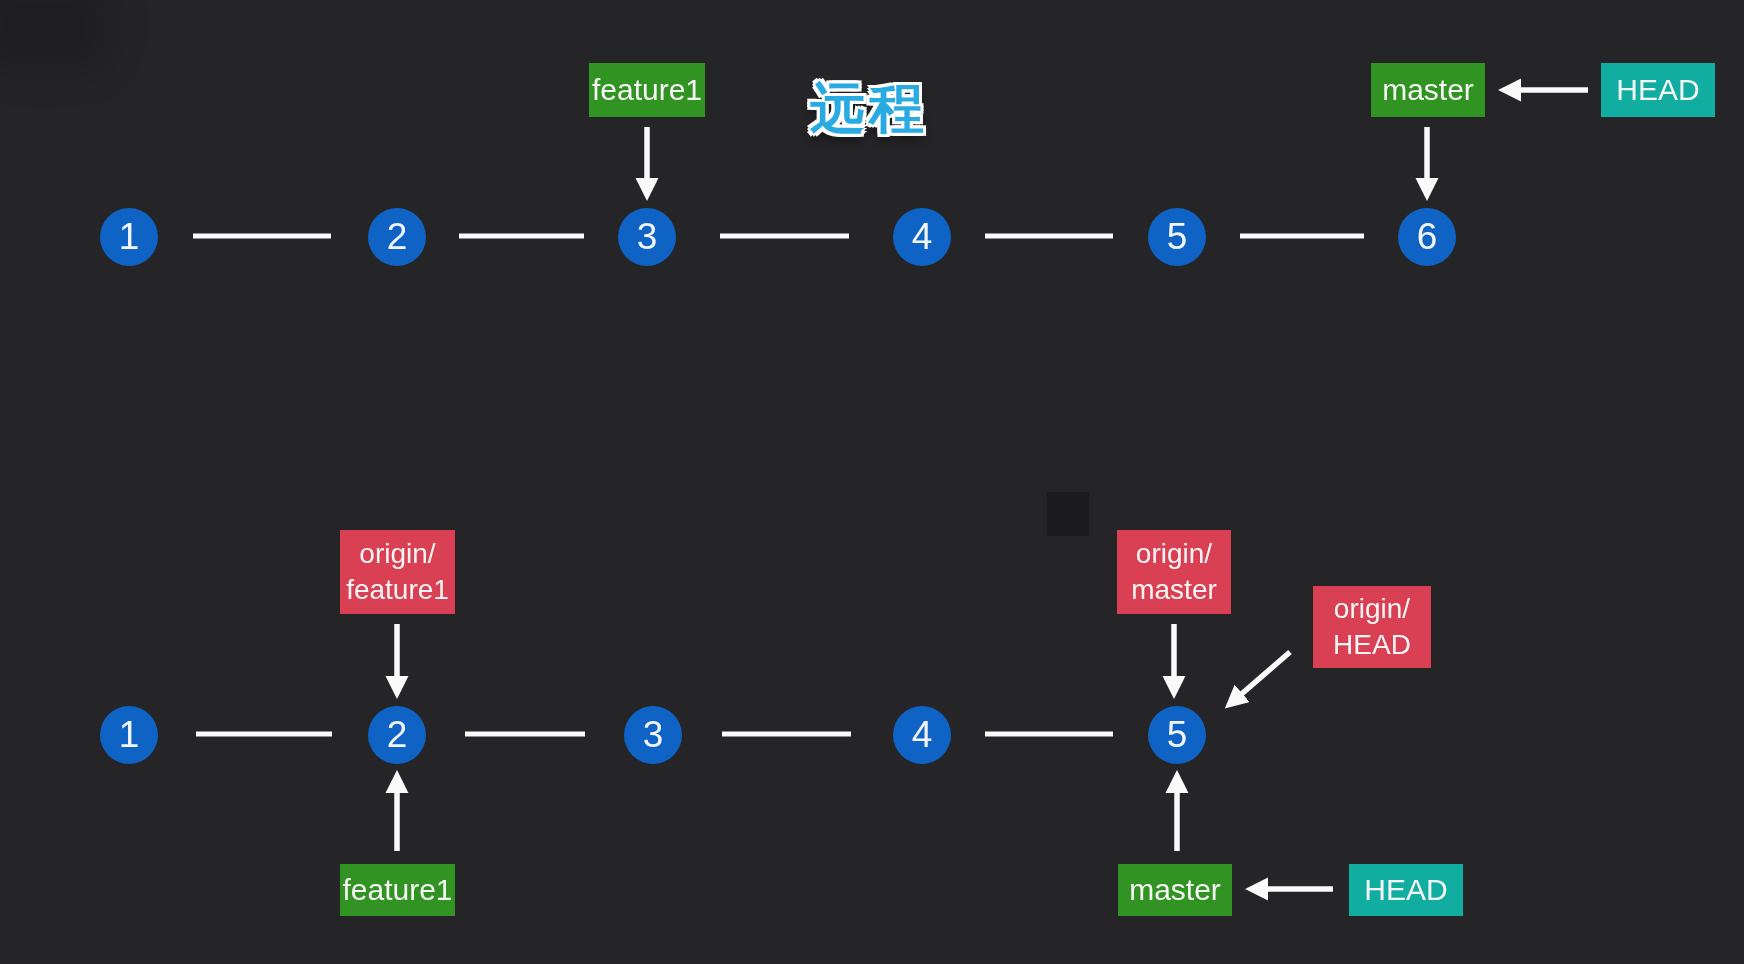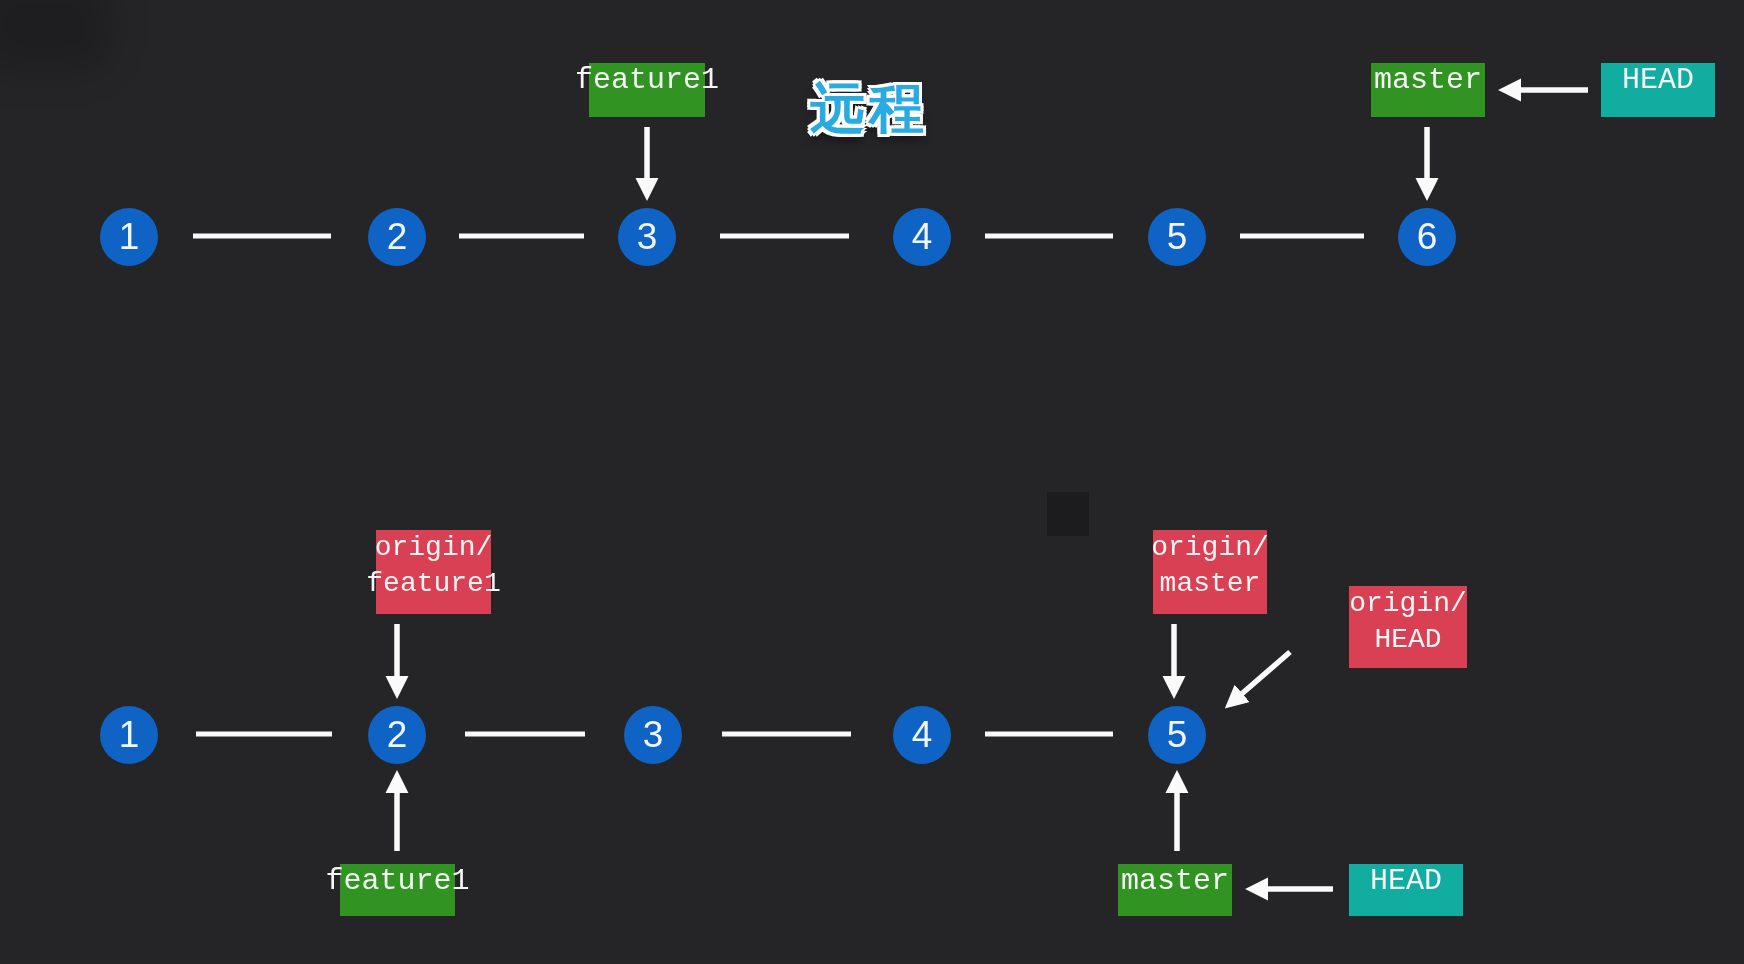--- a/index.html
+++ b/index.html
@@ -31,28 +31,27 @@
     line-height: 58px;
     text-align: center;
   }
   .tag {
     position: absolute;
     color: #f5f5f5;
     text-align: center;
     display: flex;
     flex-direction: column;
     align-items: center;
-    justify-content: flex-start;
-    font-family: Liberation Mono, monospace;
+    justify-content: center;
   }
   .tag.single { font-size: 30px; }
   .tag.twoline { font-size: 28px; line-height: 1.28; }
   .tag .ln { display: block; }
   .green { background: #319422; }
-  .red   { background: #da4053; margin-left: 36px; }
+  .red   { background: #da4053; }
   .teal  { background: #11ada0; }
   .section-title {
     position: absolute;
     color: #29abe2;
     font-size: 55px;
     font-weight: bold;
     letter-spacing: 4px;
     white-space: nowrap;
     text-shadow:
       -3px -3px 0 #ffffff, 0 -3px 0 #ffffff, 3px -3px 0 #ffffff,

